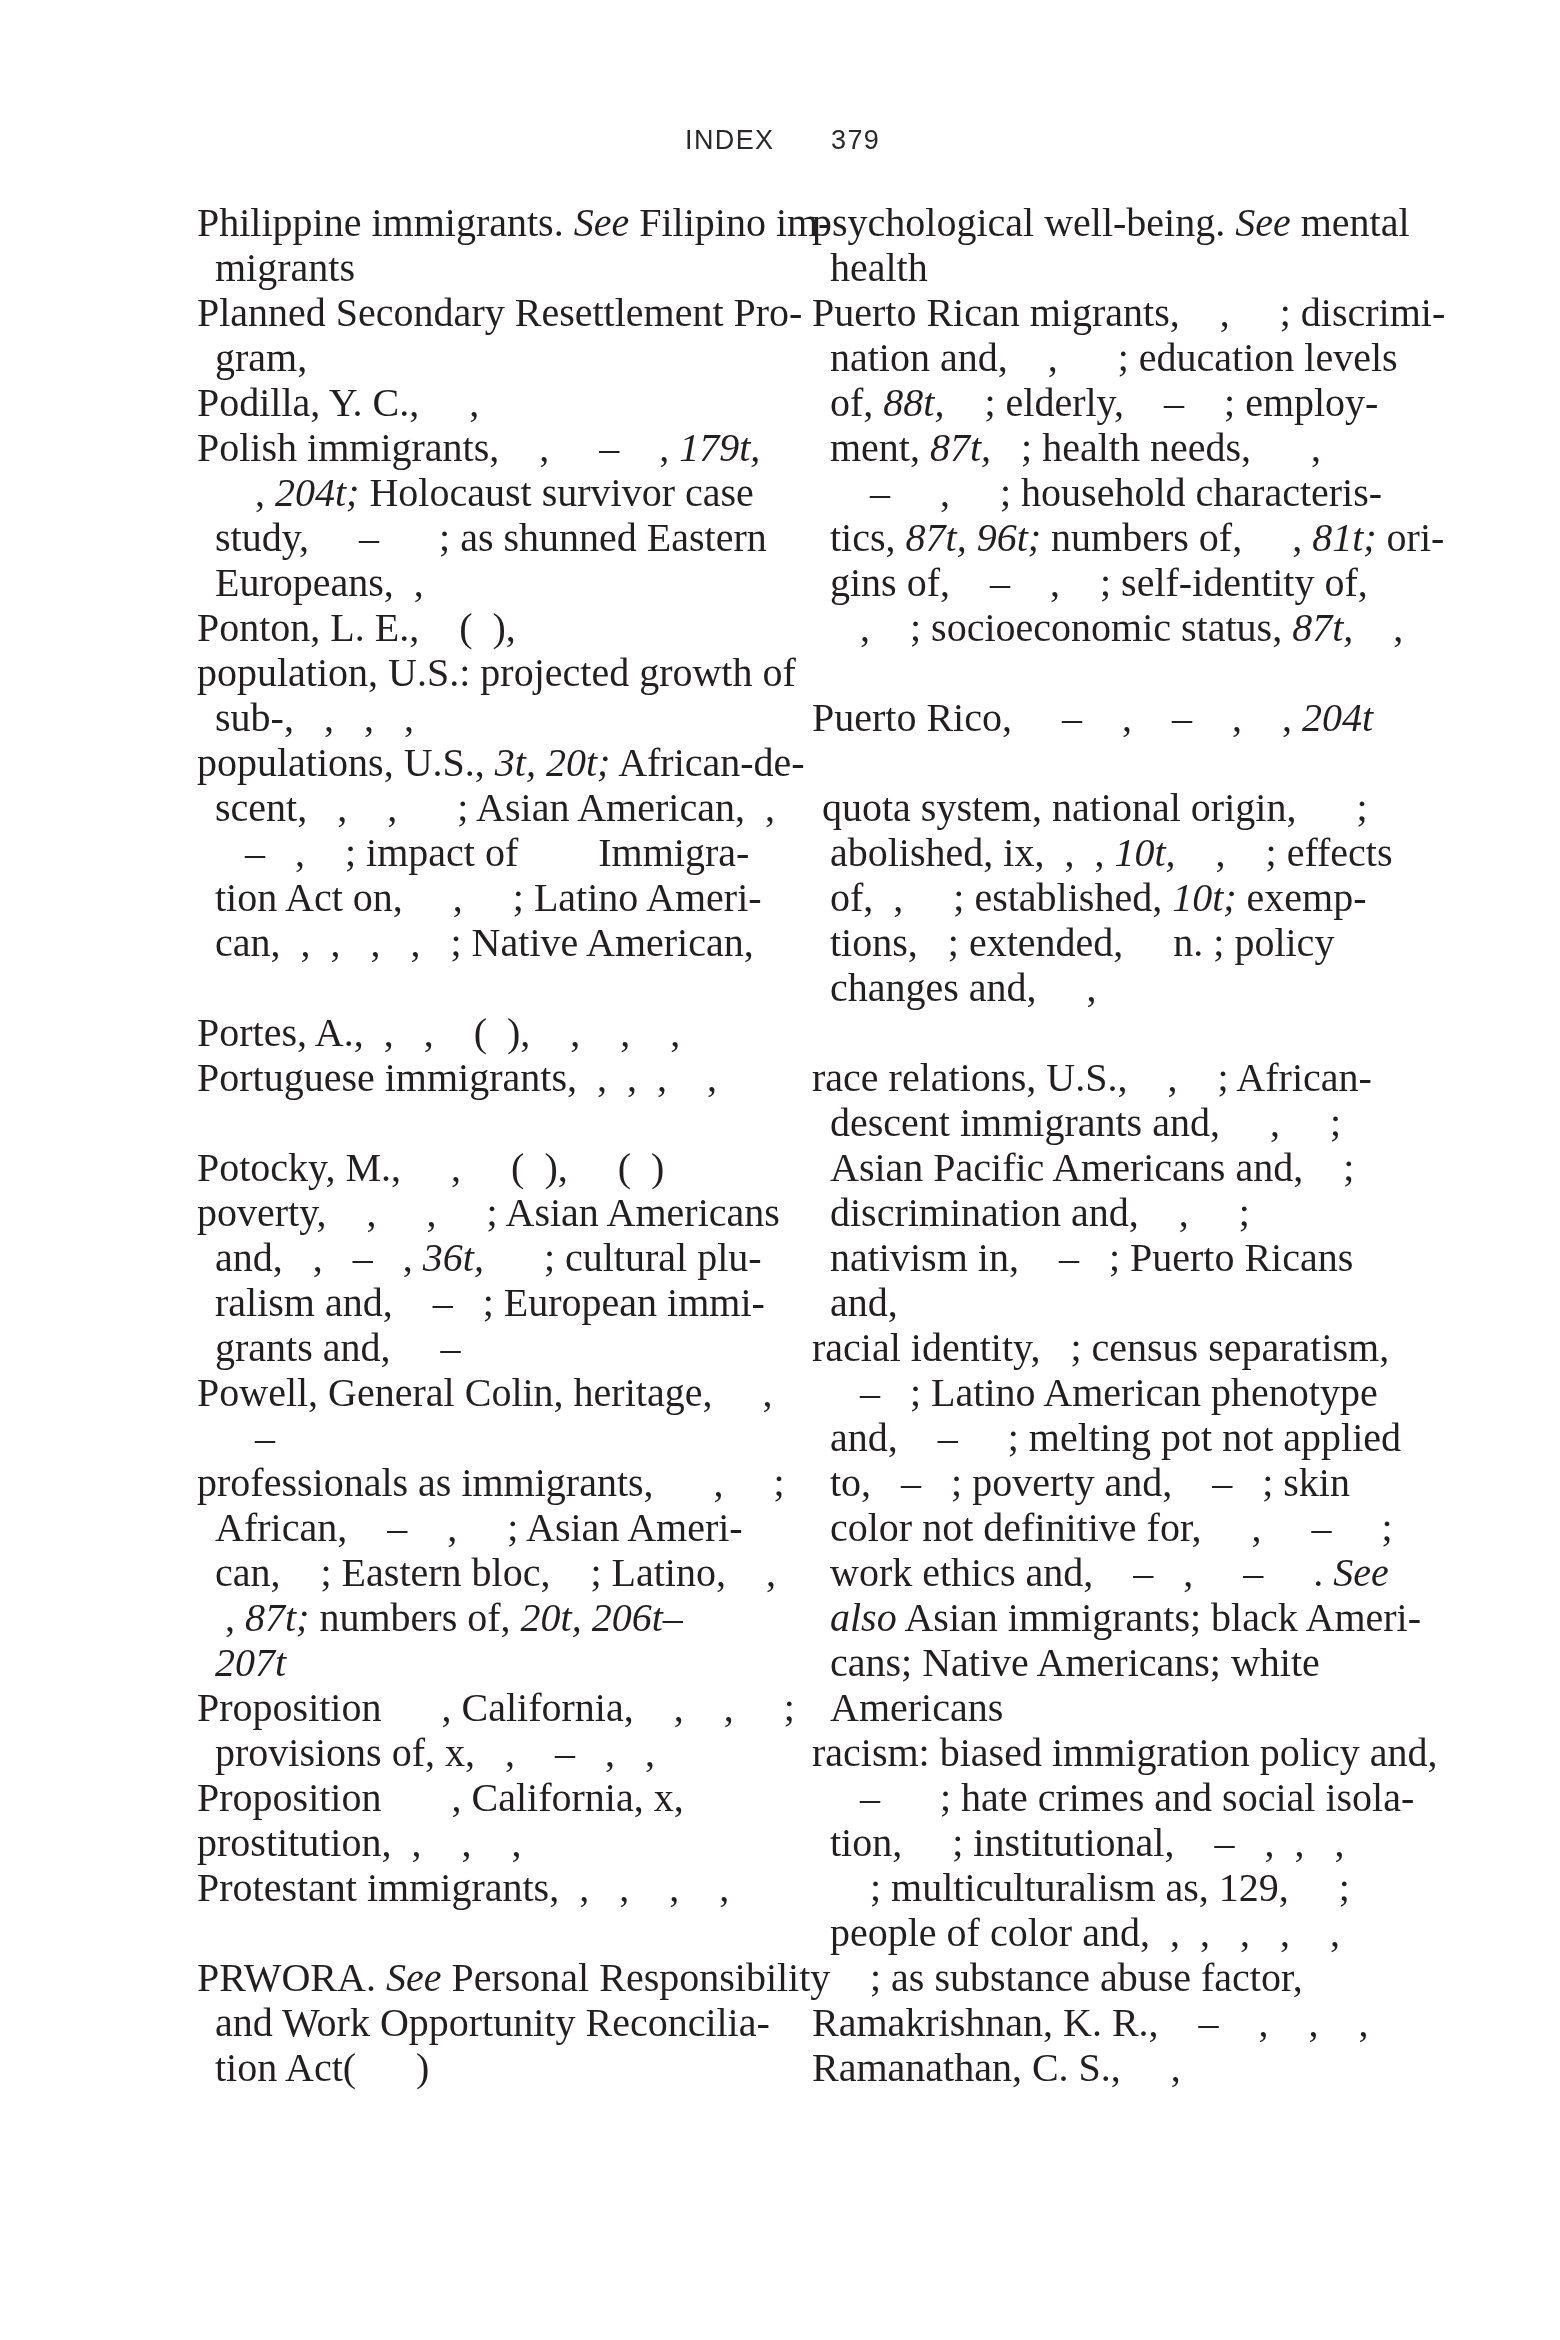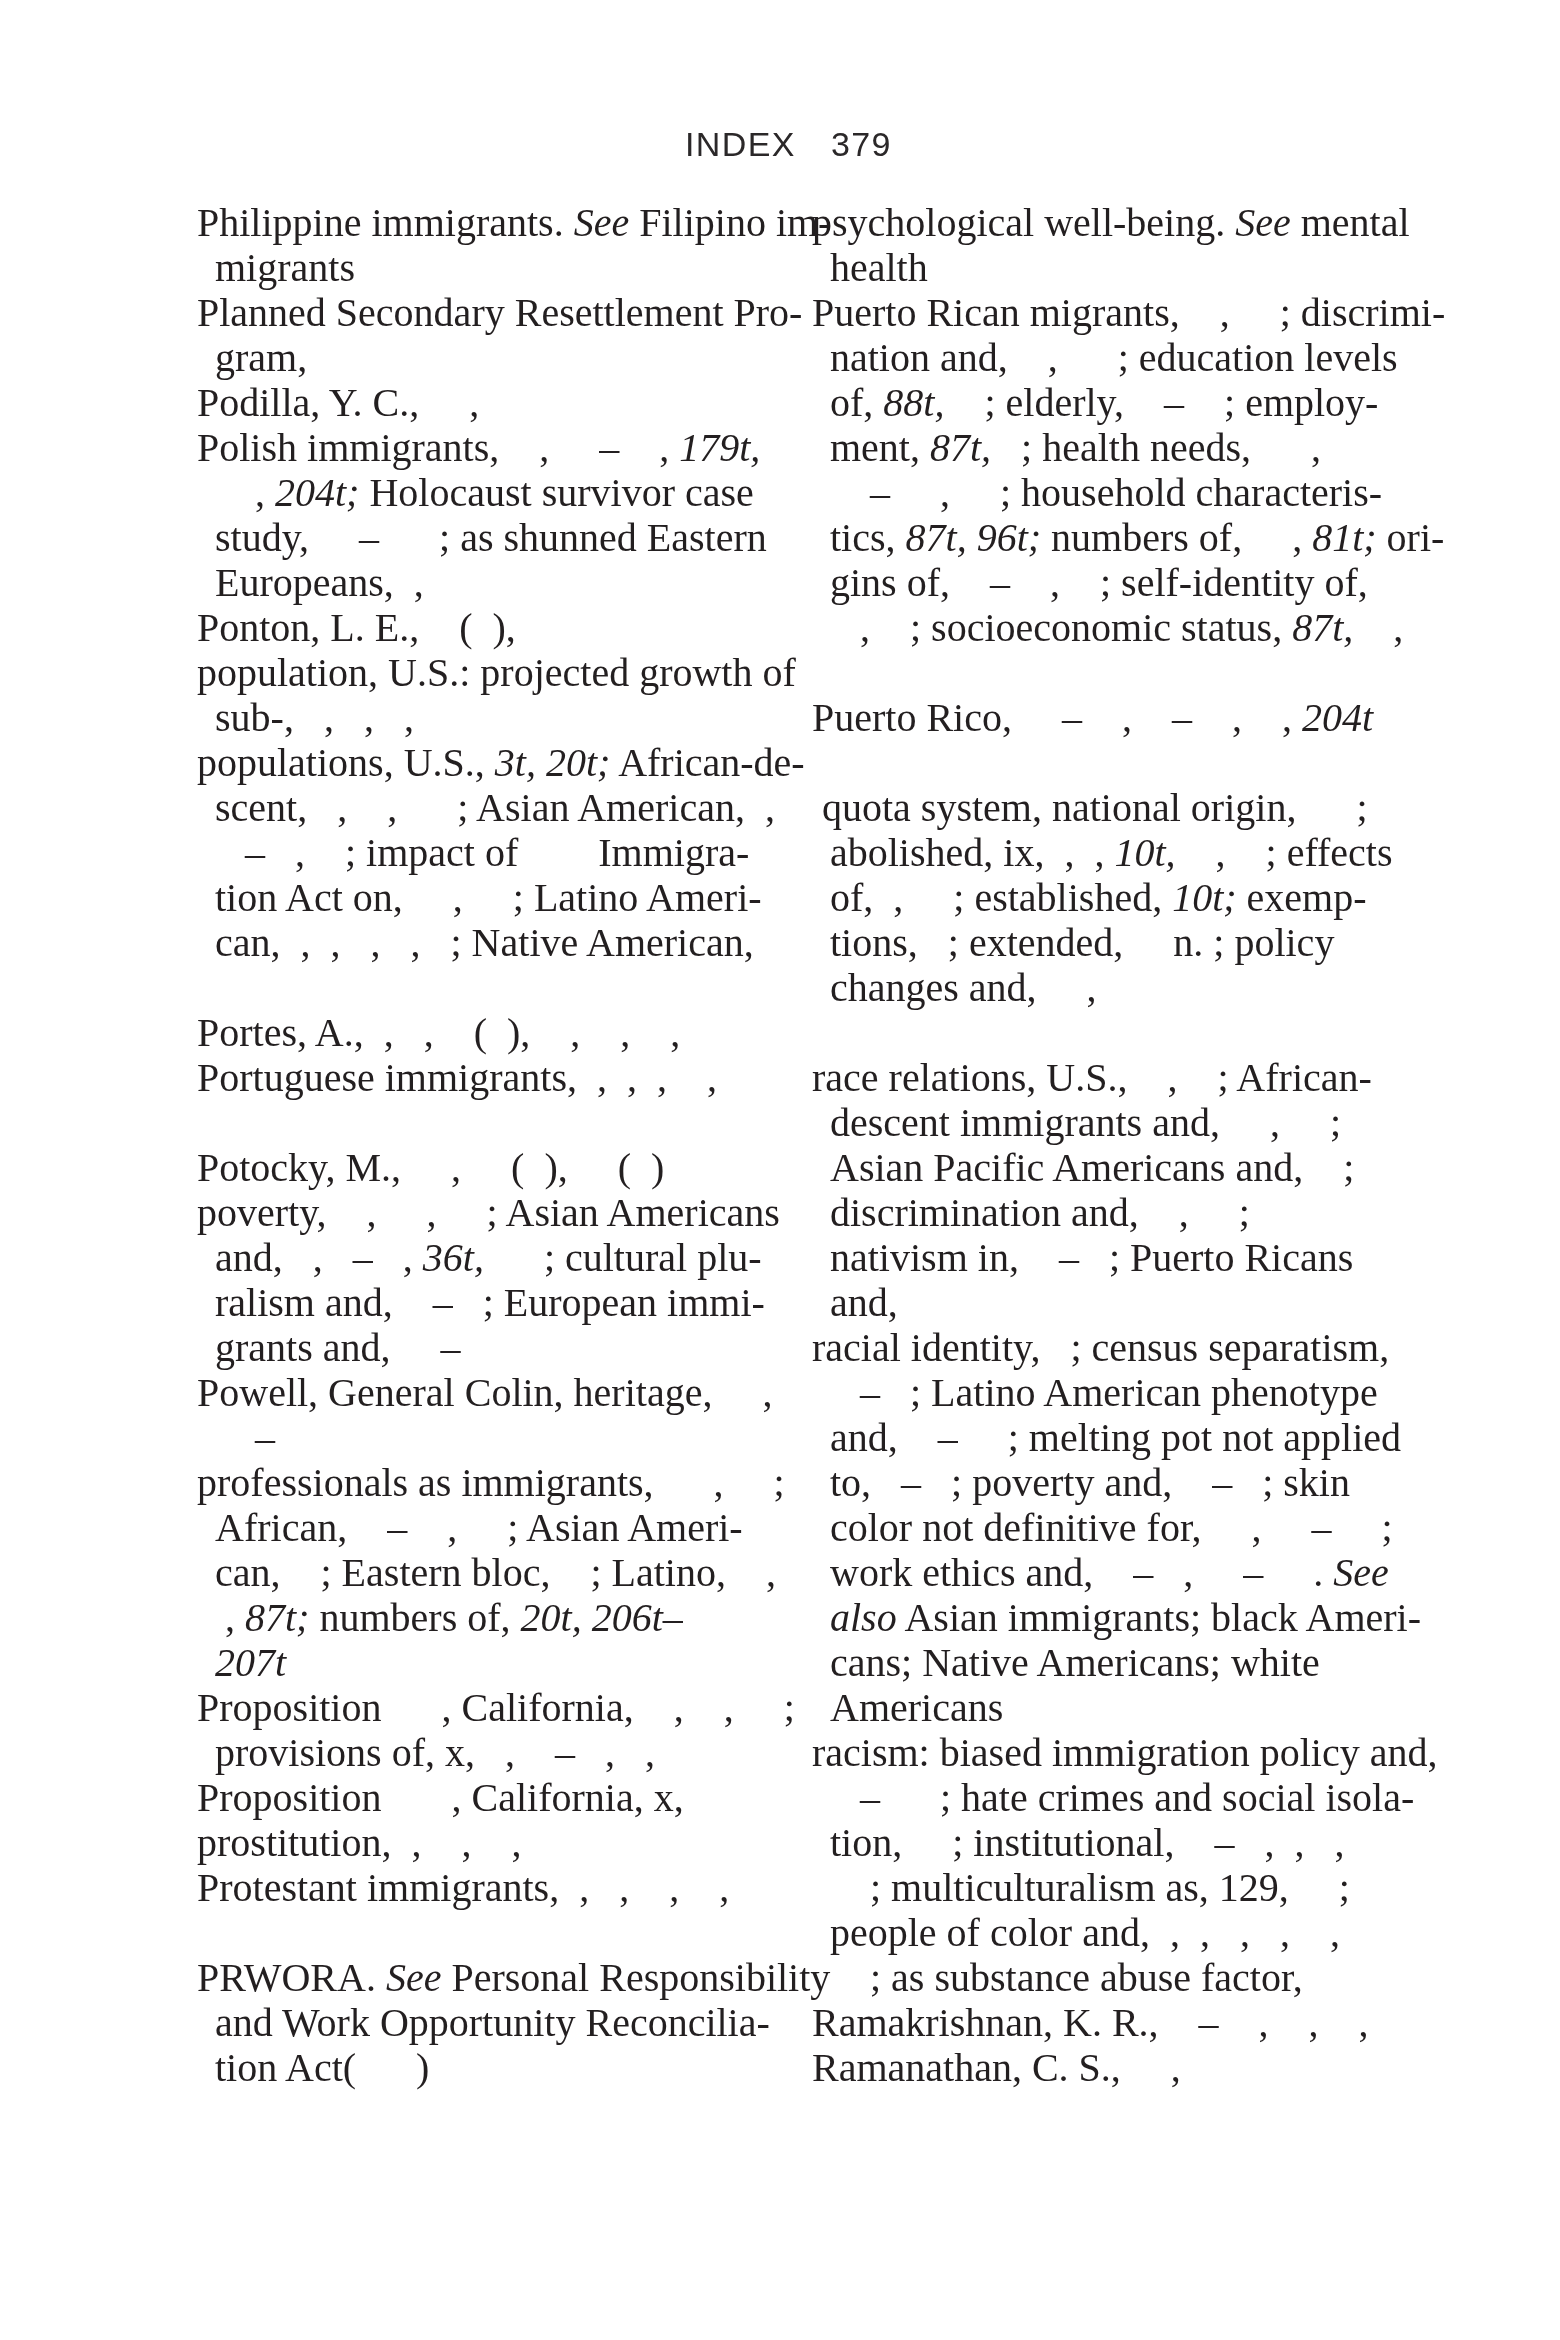--- a/index.html
+++ b/index.html
@@ -13,21 +13,21 @@
     background:var(--bg);
     position:relative;
     font-family:"Liberation Serif", serif;
     overflow:hidden;
   }
   .page{position:absolute;inset:0;background:var(--bg);}
   .running-head{
     position:absolute;top:125px;left:0;height:29px;width:100%;
     font-family:"Liberation Sans", sans-serif;
     color:var(--head);
-    font-size:34px;
+    font-size:27px;
     letter-spacing:1.4px;
   }
   .head-title{position:absolute;left:685px;top:0;}
   .head-page{position:absolute;left:831px;top:0;}
   .column{
     position:absolute;top:200px;
     width:593px;
     font-size:40px;
     line-height:45px;
     color:var(--ink);

